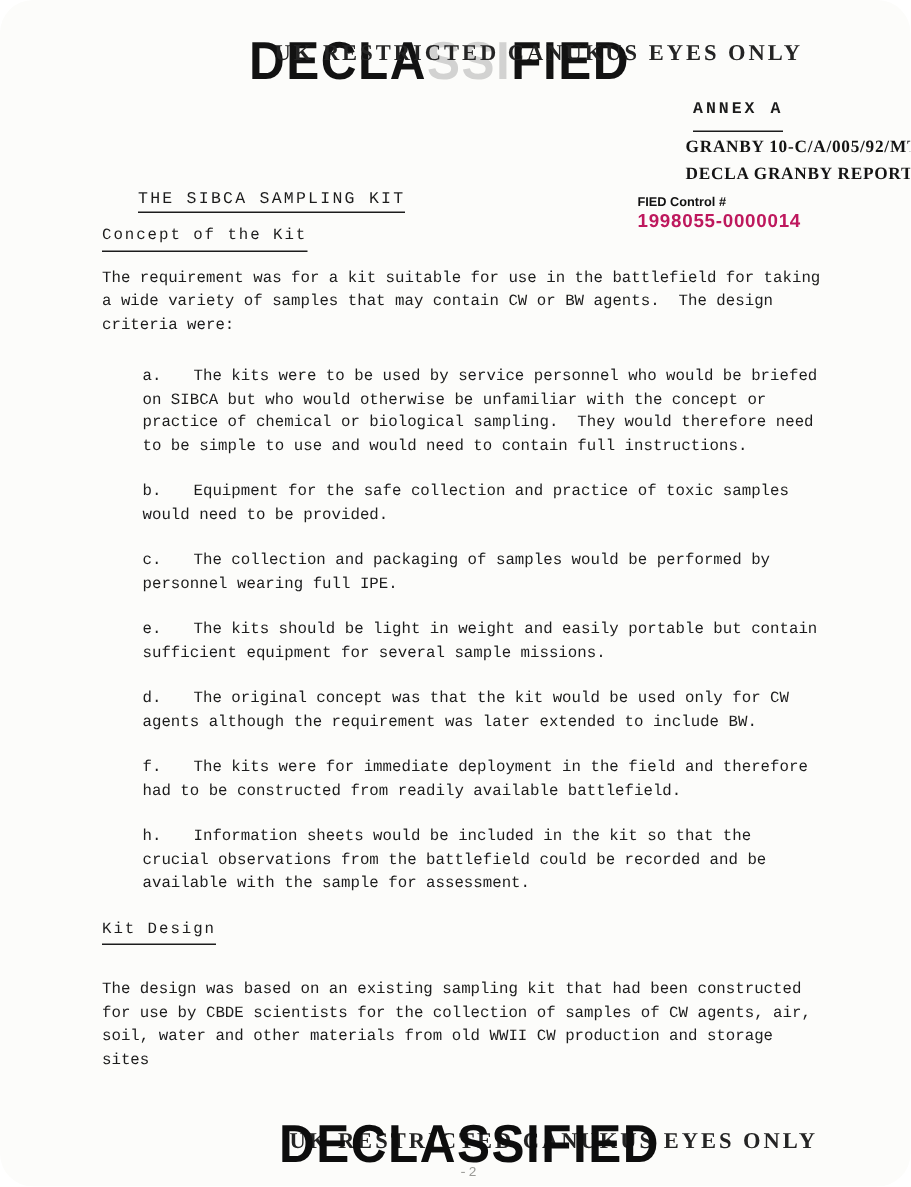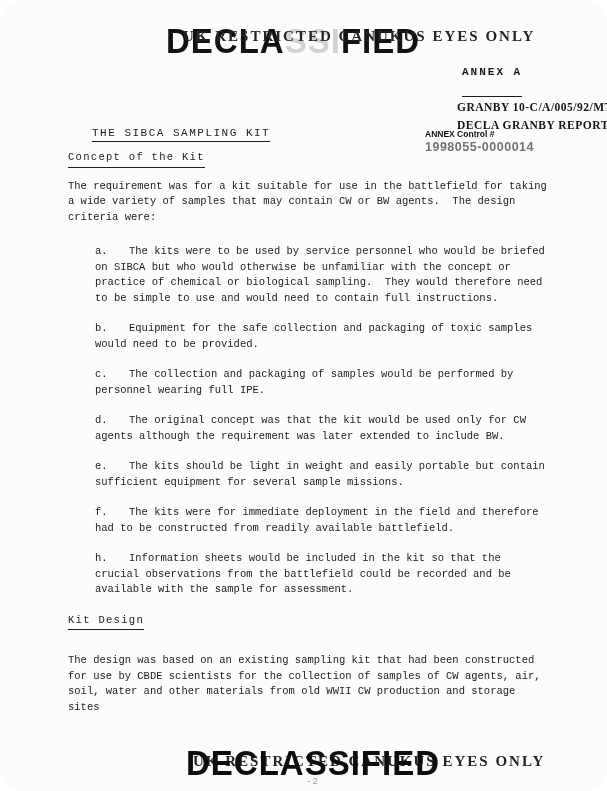--- a/index.html
+++ b/index.html
@@ -53,21 +53,21 @@
 
   
   .annex { position: absolute; left: 430px; top: 62px; width: 150px; }
   .annex-title {
     display: inline-block;
     margin-left: 32px;
     font-size: 11px;
     font-weight: bold;
     letter-spacing: 2px;
     border-bottom: 1.5px solid #1c1c1c;
-    padding-bottom: 18px;
+    padding-bottom: 8px;
   }
   .handwritten {
     margin-top: 2px;
     font-family: cursive;
     font-size: 11.5px;
     font-weight: bold;
     line-height: 16px;
     letter-spacing: 0.5px;
     color: #141414;
     white-space: nowrap;
@@ -81,21 +81,21 @@
     top: 127px;
     font-size: 11px;
     letter-spacing: 1.5px;
     border-bottom: 1.5px solid #1c1c1c;
     padding-bottom: 2px;
     white-space: nowrap;
     margin-left: 24px;
   }
   .cmat { position: absolute; left: 425px; top: 129px; font-family: "Liberation Sans", sans-serif; }
   .cmat-label { font-size: 8.5px; font-weight: bold; color: #111; }
-  .cmat-number { font-size: 12.5px; font-weight: bold; letter-spacing: 0.5px; color: #737373; margin-top: 1px; }
+  .cmat-number { font-size: 12.5px; font-weight: bold; letter-spacing: 0.5px; color: #be185d; margin-top: 1px; }
 
   
   .body {
     position: absolute;
     left: 68px;
     top: 150px;
     width: 481px;
     font-size: 10.5px;
     line-height: 15.5px;
   }
@@ -126,33 +126,33 @@
   <div class="caveat caveat-top">UK RESTRICTED CANUKUS EYES ONLY</div>
 
   <div class="annex">
     <span class="annex-title">ANNEX A</span>
     <div class="handwritten">GRANBY 10-C/A/005/92/MT</div>
     <div class="handwritten">DECLA GRANBY REPORT G40</div>
   </div>
 
   <div class="doc-title">THE SIBCA SAMPLING KIT</div>
   <div class="cmat">
-    <div class="cmat-label">ANNEX Control #</div>
+    <div class="cmat-label">FIED Control #</div>
     <div class="cmat-number">1998055-0000014</div>
   </div>
 
   <div class="body">
     <div><span class="section-heading">Concept of the Kit</span></div>
     <p class="intro">The requirement was for a kit suitable for use in the battlefield for taking a wide variety of samples that may contain CW or BW agents.  The design criteria were:</p>
 
     <p class="criterion"><span class="item-label">a.</span><span>The kits were to be used by service personnel who would be briefed on SIBCA but who would otherwise be unfamiliar with the concept or practice of chemical or biological sampling.  They would therefore need to be simple to use and would need to contain full instructions.</span></p>
-    <p class="criterion"><span class="item-label">b.</span><span>Equipment for the safe collection and packaging of toxic samples would need to be provided.</span></p>
+    <p class="criterion"><span class="item-label">b.</span><span>Equipment for the safe collection and practice of toxic samples would need to be provided.</span></p>
     <p class="criterion"><span class="item-label">c.</span><span>The collection and packaging of samples would be performed by personnel wearing full IPE.</span></p>
+    <p class="criterion"><span class="item-label">e.</span><span>The kits should be light in weight and easily portable but contain sufficient equipment for several sample missions.</span></p>
     <p class="criterion"><span class="item-label">d.</span><span>The original concept was that the kit would be used only for CW agents although the requirement was later extended to include BW.</span></p>
-    <p class="criterion"><span class="item-label">e.</span><span>The kits should be light in weight and easily portable but contain sufficient equipment for several sample missions.</span></p>
     <p class="criterion"><span class="item-label">f.</span><span>The kits were for immediate deployment in the field and therefore had to be constructed from readily available battlefield.</span></p>
     <p class="criterion"><span class="item-label">h.</span><span>Information sheets would be included in the kit so that the crucial observations from the battlefield could be recorded and be available with the sample for assessment.</span></p>
 
     <div class="kit-design-heading"><span class="section-heading">Kit Design</span></div>
     <p>The design was based on an existing sampling kit that had been constructed for use by CBDE scientists for the collection of samples of CW agents, air, soil, water and other materials from old WWII CW production and storage sites</p>
   </div>
 
   <div class="caveat caveat-bottom">UK RESTRICTED CANUKUS EYES ONLY</div>
   <div class="stamp stamp-bottom">DECLASSIFIED</div>
   <div class="page-number">-2</div>

